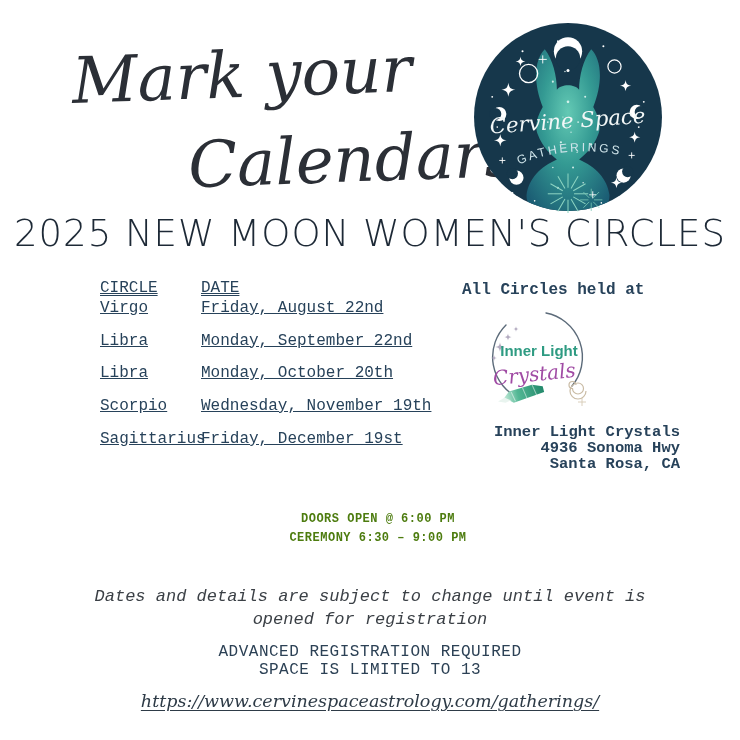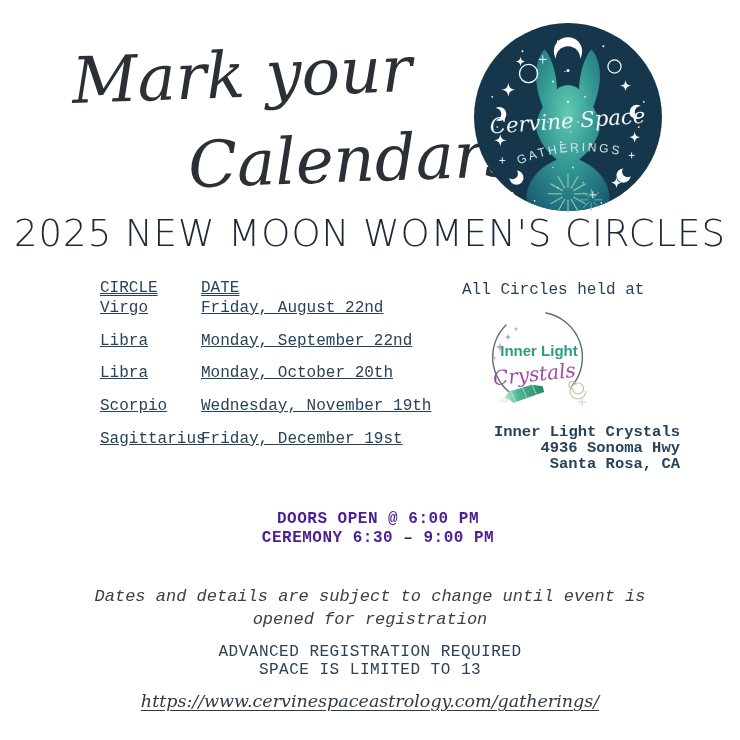--- a/index.html
+++ b/index.html
@@ -21,28 +21,28 @@
   .cervine-logo { position:absolute; left:472px; top:21px; width:192px; height:192px; }
 
   
   .schedule { position:absolute; left:100px; top:278px; color:#27425a; font-size:16px;text-decoration:underline; }
   .sched-row { display:flex; line-height:20px; margin-bottom:12.7px; white-space:nowrap; }
   .sched-row .c { width:101px; flex:0 0 101px; }
   .sched-row.head { margin-bottom:0; }
   .sched-row.head .c, .sched-row.head .d { text-decoration:underline; text-underline-offset:3px; }
 
   
-  .heldat { position:absolute; left:462px; top:281px; color:#27425a; font-size:16px; white-space:nowrap; }
+  .heldat { position:absolute; left:462px; top:281px; color:#27425a; font-size:16px; white-space:nowrap;font-weight:bold; }
   .ilc-logo { position:absolute; left:478px; top:305px; width:124px; height:104px; }
   .address { position:absolute; left:400px; top:424px; width:280px; text-align:right;
     color:#27425a; font-size:15.5px; font-weight:bold; line-height:16px; white-space:nowrap; }
 
   
   .times { position:absolute; left:138px; top:510px; width:480px; text-align:center;
-    color:#4c1d95; font-size:16px; font-weight:bold; line-height:18.5px; letter-spacing:0.5px; }
+    color:#4d7c0f; font-size:12px; font-weight:bold; line-height:18.5px; letter-spacing:0.5px; }
 
   
   .disclaimer { position:absolute; left:70px; top:586px; width:600px; text-align:center;
     font-family:Liberation Mono, monospace; font-style:italic; color:#3b4046; font-size:17px; line-height:22.5px; }
 
   
   .registration { position:absolute; left:70px; top:643px; width:600px; text-align:center;
     color:#2c4155; font-size:16px; line-height:18px; letter-spacing:0.5px; }
 
   

